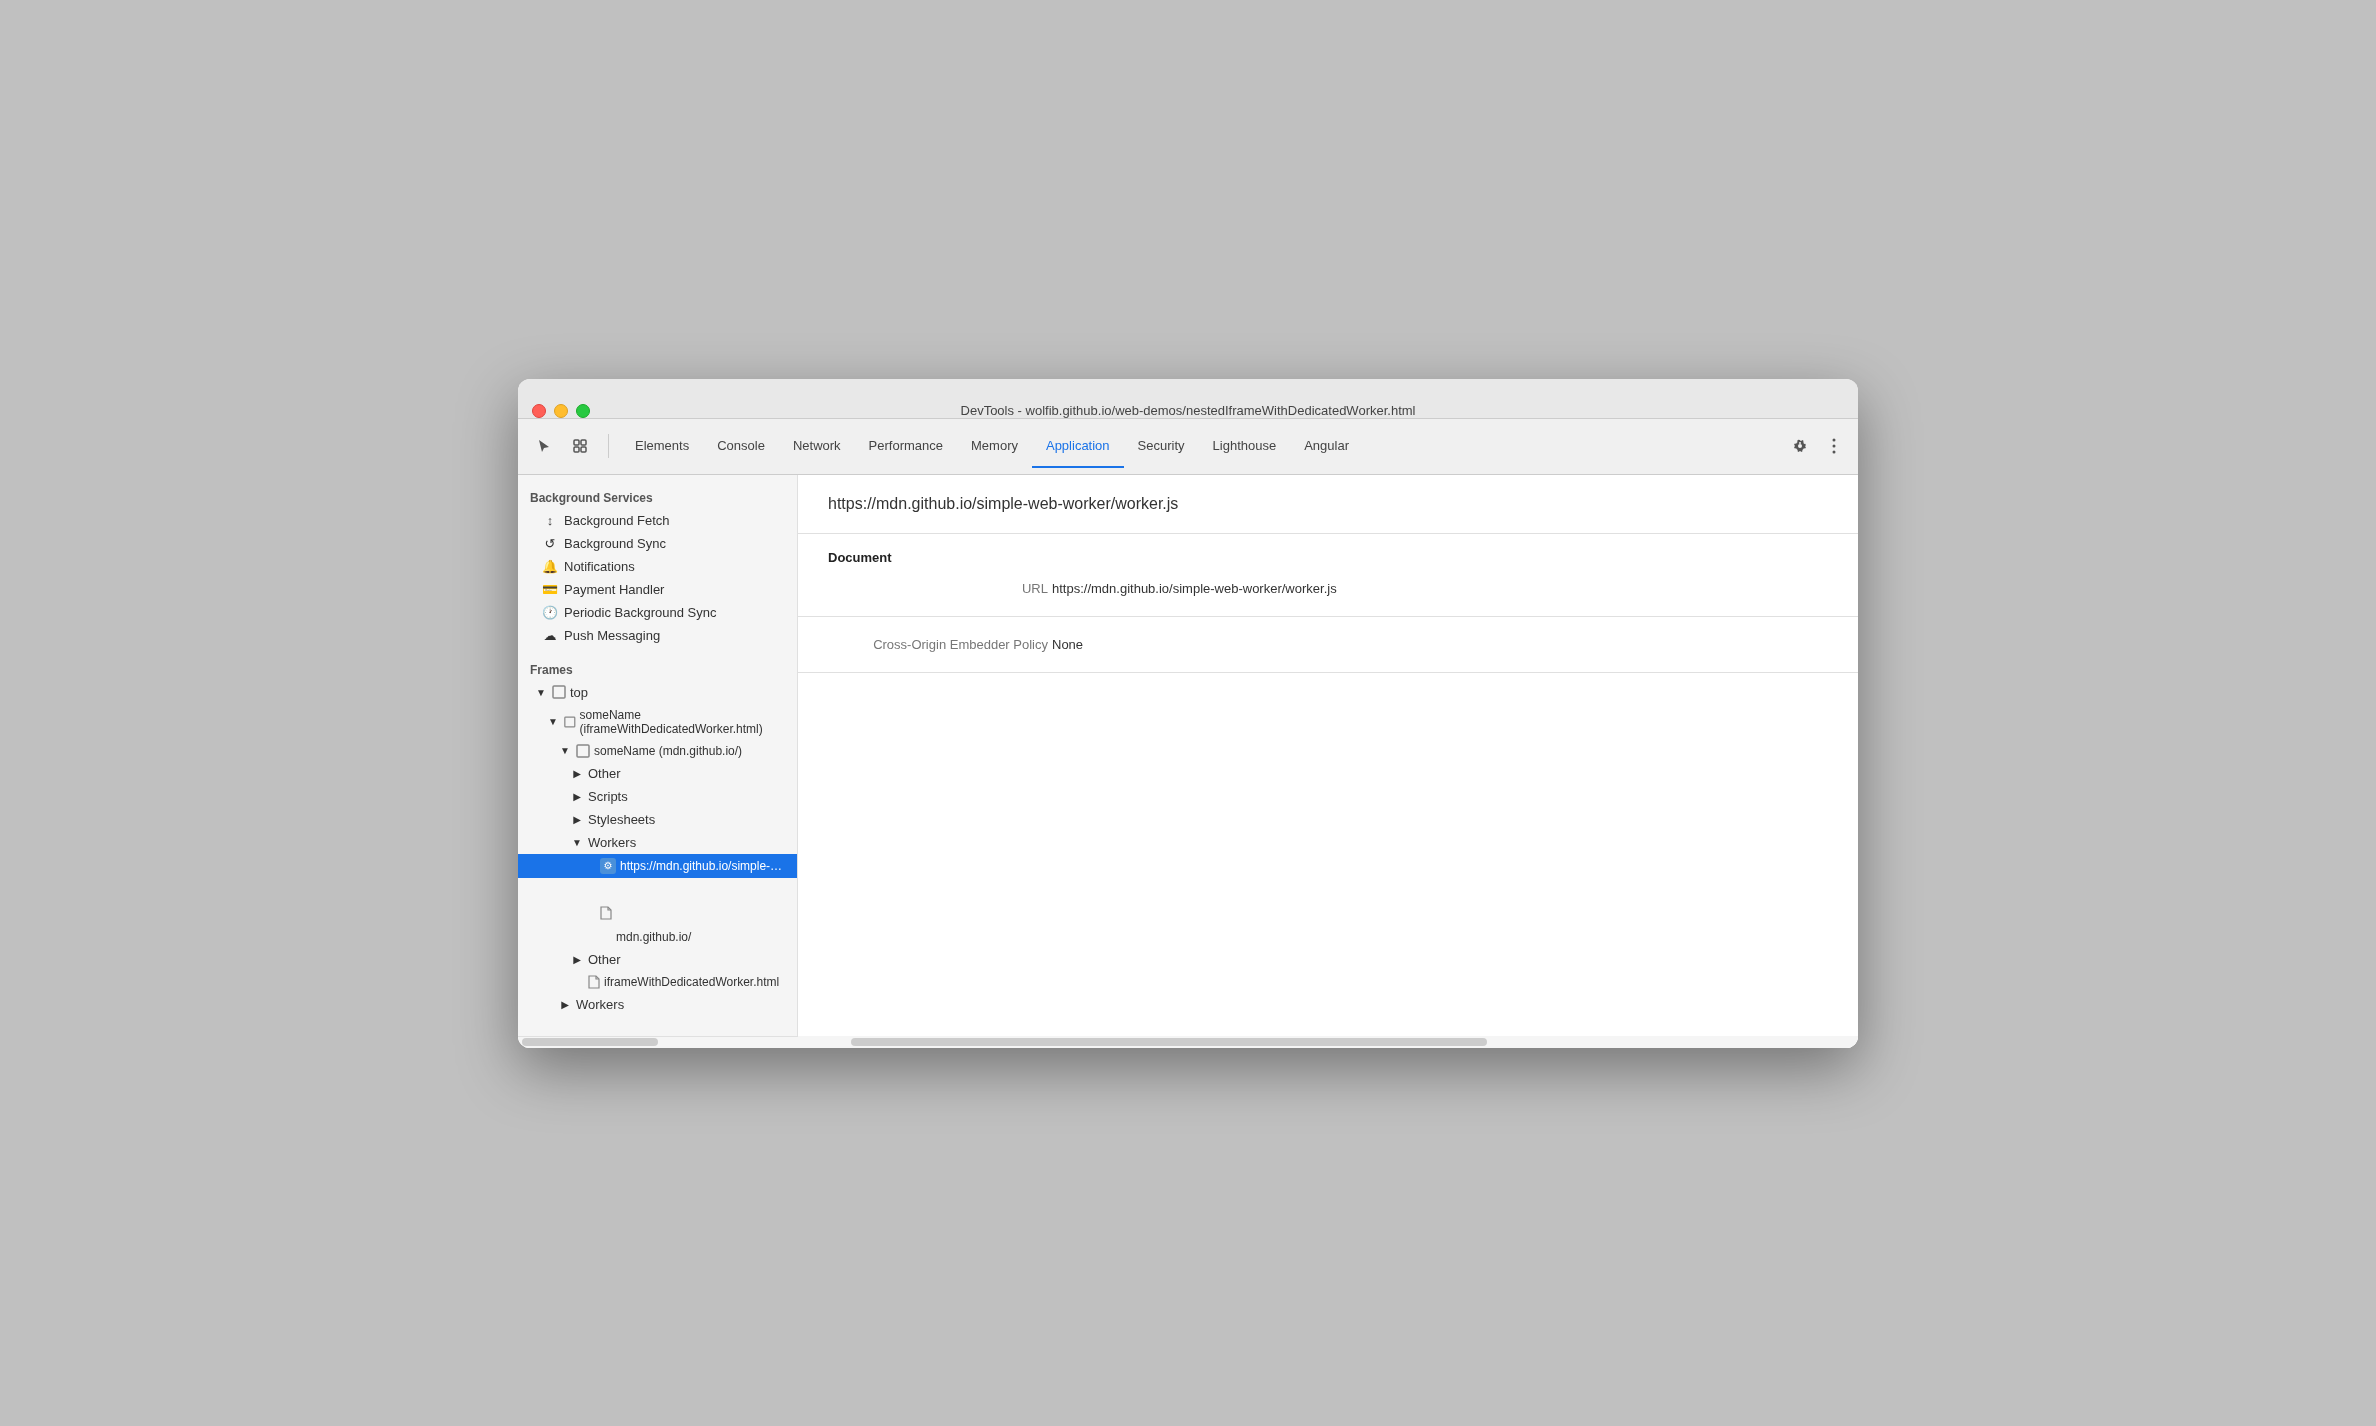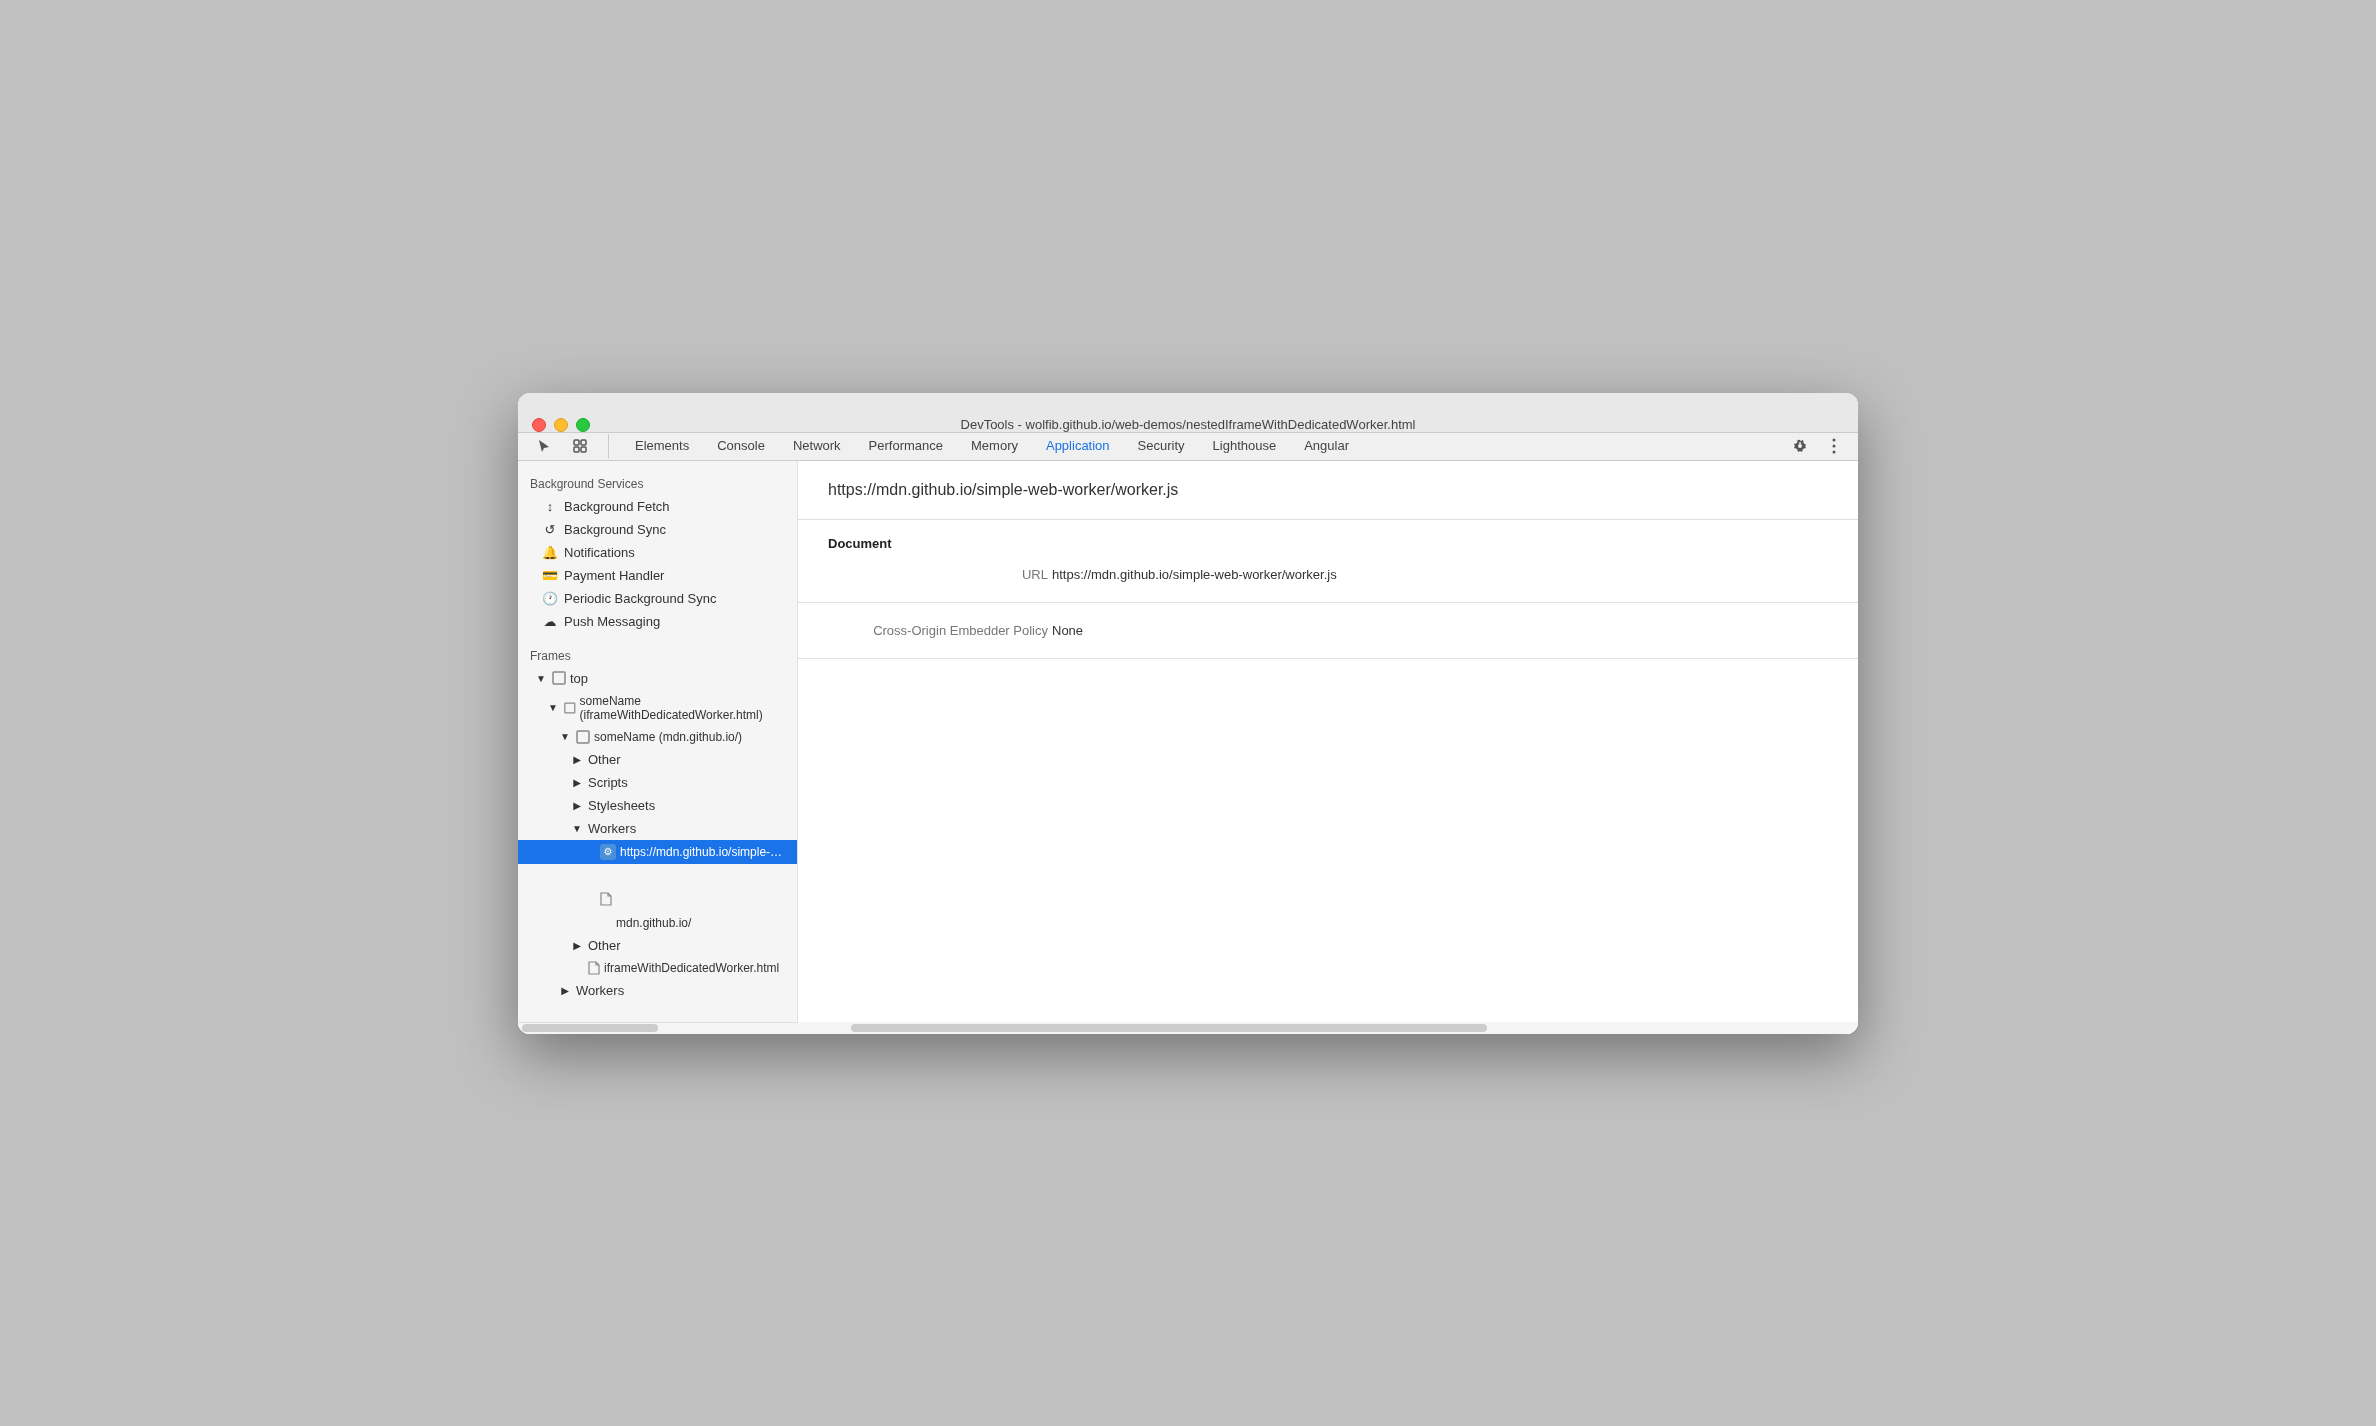--- a/index.html
+++ b/index.html
@@ -51,21 +51,21 @@
       color: #444;
       white-space: nowrap;
     }
     
     .toolbar {
       background: #f0f0f0;
       border-bottom: 1px solid #ccc;
       display: flex;
       align-items: center;
       padding: 0 10px;
-      height: 28px;
+      height: 56px;
       gap: 4px;
     }
     .toolbar-icons {
       display: flex;
       gap: 4px;
       margin-right: 8px;
     }
     .toolbar-icon-btn {
       width: 32px;
       height: 28px;
@@ -133,21 +133,21 @@
       background: #f5f5f5;
       border-right: 1px solid #e0e0e0;
       overflow-y: auto;
       font-size: 13px;
       padding-top: 8px;
       flex-shrink: 0;
     }
     .sidebar-section-title {
       font-size: 12px;
       color: #555;
-      font-weight: 400;
+      font-weight: 700;
       padding: 8px 12px 4px 12px;
     }
     .sidebar-item {
       display: flex;
       align-items: center;
       padding: 4px 12px 4px 24px;
       color: #333;
       cursor: pointer;
       gap: 6px;
       font-size: 13px;

